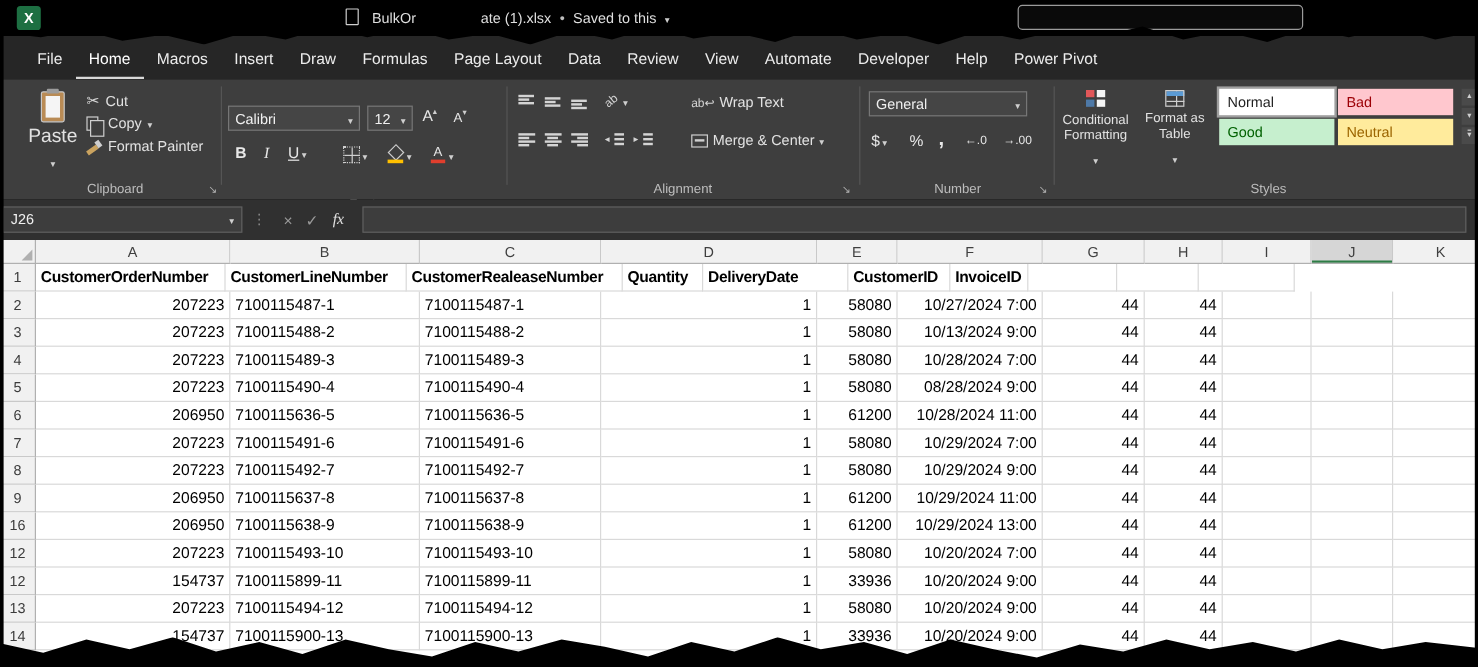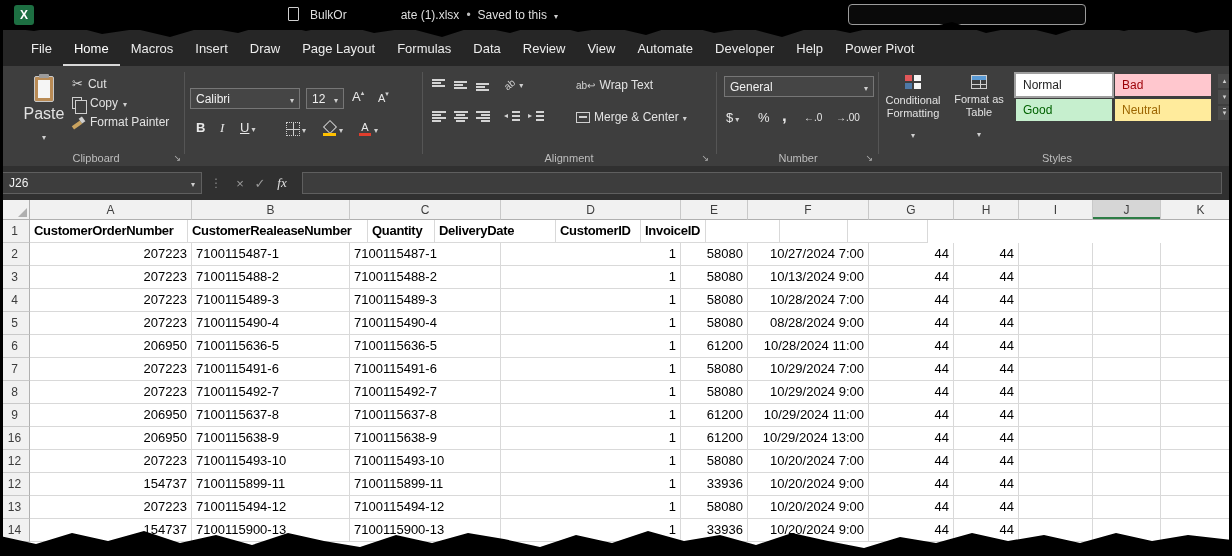--- a/index.html
+++ b/index.html
@@ -139,22 +139,22 @@
 <body>
 
 <div class="window">
 
   <div class="menubar" id="menu-tabs">
       <div class="tab">File</div>
       <div class="tab active">Home</div>
       <div class="tab">Macros</div>
       <div class="tab">Insert</div>
       <div class="tab">Draw</div>
+      <div class="tab">Formulas</div>
       <div class="tab">Page Layout</div>
-      <div class="tab">Formulas</div>
       <div class="tab">Data</div>
       <div class="tab">Review</div>
       <div class="tab">View</div>
       <div class="tab">Automate</div>
       <div class="tab">Developer</div>
       <div class="tab">Help</div>
       <div class="tab">Power Pivot</div>
     </div>
 
   <div class="ribbon">
@@ -260,21 +260,21 @@
         <span class="ic-mc"></span>
         <span>Merge &amp; Center</span>
         <span class="dd"></span>
       </div>
       <div class="grp-label">Alignment</div>
       <span class="lau"></span>
     </div>
     <div class="sep" style="left:716px;"></div>
 
     <div class="grp" style="left:720px;width:156px;">
-      <div class="combo" style="left:4px;top:10px;width:150px;">
+      <div class="combo" style="left:4px;top:10px;width:132px;">
         <span>General</span>
         <span class="dd"></span>
       </div>
       <div class="nbtn" style="left:6px;top:44px;">
         <span>$</span>
         <span class="dd"></span>
       </div>
       <div class="nbtn" style="left:38px;top:44px;">%</div>
       <div class="nbtn" style="left:62px;top:40px;font-size:17px;font-weight:bold;">,</div>
       <div class="nbtn small-lab" style="left:84px;top:46px;">←.0</div>
@@ -333,20 +333,21 @@
         <div class="g-colhead" style="width: 121px; min-width: 121px;">F</div>
         <div class="g-colhead" style="width: 85px; min-width: 85px;">G</div>
         <div class="g-colhead" style="width: 65px; min-width: 65px;">H</div>
         <div class="g-colhead" style="width: 74px; min-width: 74px;">I</div>
         <div class="g-colhead sel" style="width: 68px; min-width: 68px;">J</div>
         <div class="g-colhead" style="width: 80px; min-width: 80px;">K</div>
       </div>
       <div class="g-row g-bold">
         <div class="g-rowhead">1</div>
         <div class="g-cell a-left" style="width: 158px; min-width: 158px;">CustomerOrderNumber</div>
+        <div class="g-cell a-left" style="width: 151px; min-width: 151px;">CustomerLineNumber</div>
         <div class="g-cell a-left" style="width: 180px; min-width: 180px;">CustomerRealeaseNumber</div>
         <div class="g-cell a-left" style="width: 67px; min-width: 67px;">Quantity</div>
         <div class="g-cell a-left" style="width: 121px; min-width: 121px;">DeliveryDate</div>
         <div class="g-cell a-left" style="width: 85px; min-width: 85px;">CustomerID</div>
         <div class="g-cell a-left" style="width: 65px; min-width: 65px;">InvoiceID</div>
         <div class="g-cell a-left" style="width: 74px; min-width: 74px;"></div>
         <div class="g-cell a-left" style="width: 68px; min-width: 68px;"></div>
         <div class="g-cell a-left" style="width: 80px; min-width: 80px;"></div>
       </div>
       <div class="g-row">

